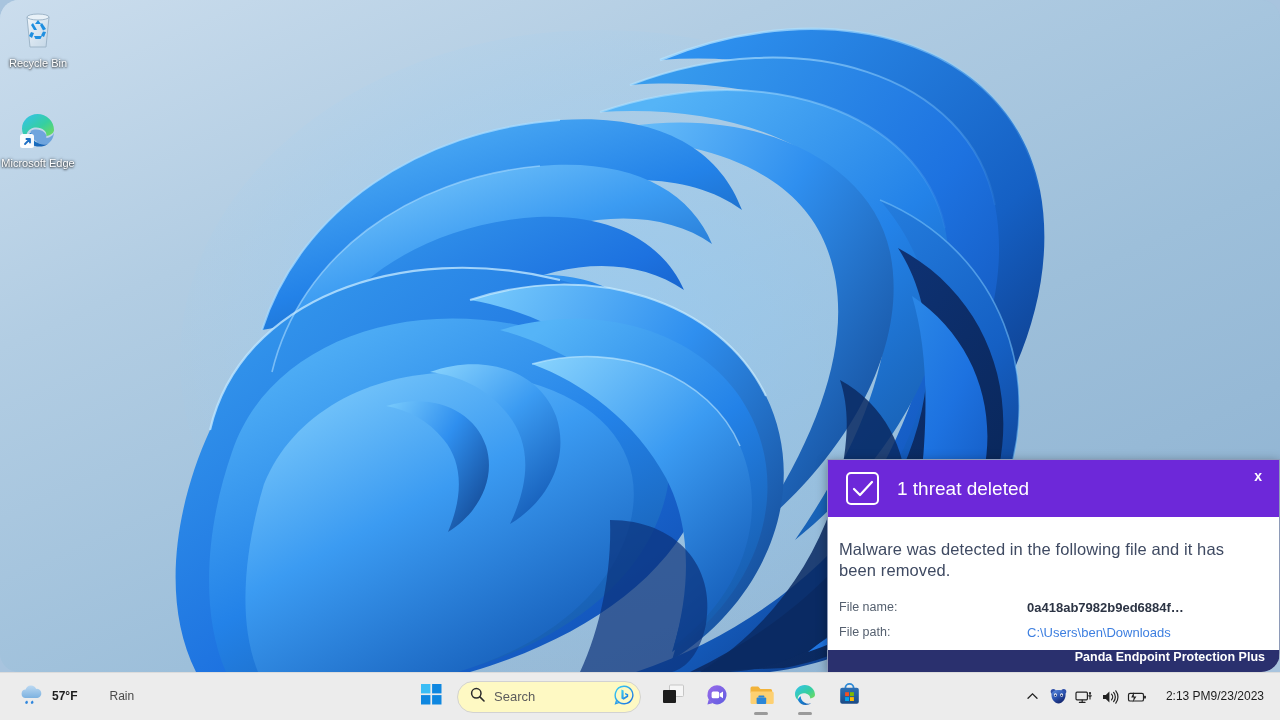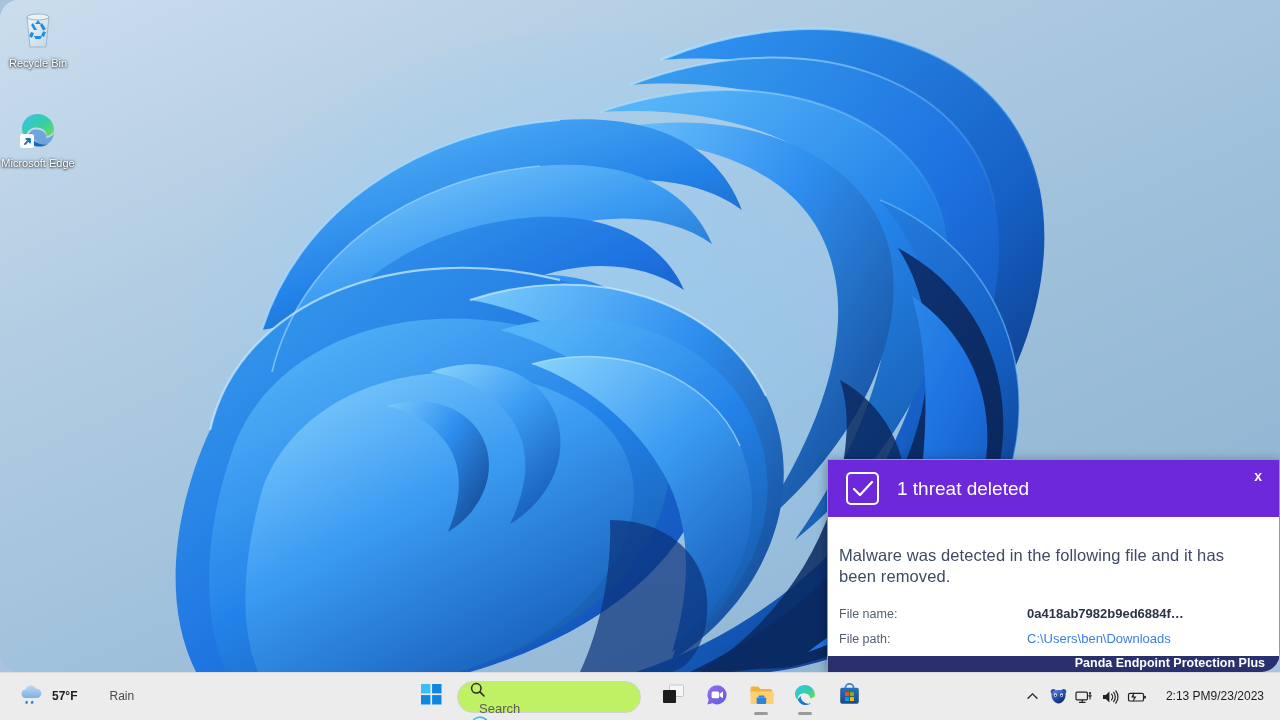--- a/index.html
+++ b/index.html
@@ -49,29 +49,29 @@
   #panda-header .title {
     color:#ffffff; font-size:19px; margin-left:18px; font-weight:400;
     white-space:nowrap;
   }
   #panda-close {
     position:absolute; right:12px; top:7px;
     color:#ffffff; font-size:14px; font-weight:bold; cursor:pointer;
     padding:2px 5px; line-height:14px;
   }
   #panda-body {
-    flex:1 1 auto; padding:28px 20px 0 11px; background:#fff;
+    flex:1 1 auto; padding:22px 20px 0 11px; background:#fff;
     display:flex; flex-direction:column;
   }
   #panda-message {
     color:#3f4a62; font-size:16.5px; line-height:21px; letter-spacing:.1px;
     max-width:430px;
   }
   #panda-details { margin-top:19px; }
-  .detail-row { display:flex; align-items:center; margin-bottom:10px; }
+  .detail-row { display:flex; align-items:flex-start; margin-bottom:10px; }
   .detail-label { color:#55606f; font-size:12.5px; width:188px; flex:0 0 188px; }
   .detail-value-file { color:#2c3444; font-size:13px; font-weight:bold; }
   .detail-value-path { color:#3d7fe0; font-size:13px; }
   #panda-footer {
     background:#2a306e; height:25px; flex:0 0 25px;
     display:flex; align-items:flex-start; justify-content:flex-end; padding-right:14px;
   }
   #panda-footer .brand { color:#fff; font-size:12.5px; font-weight:bold; }
 
   
@@ -96,23 +96,23 @@
   }
   .tb-btn {
     width:44px; height:40px; display:flex; align-items:center; justify-content:center;
     border-radius:5px; cursor:pointer; position:relative;
   }
   .tb-btn .runind {
     position:absolute; bottom:2px; left:50%; transform:translateX(-50%);
     width:14px; height:3px; border-radius:2px; background:#9a9a9a;
   }
   #search-box {
-    width:184px; height:32px; background:#bef264; border:1px solid #d2d2d2;
-    border-radius:16px; display:flex; padding:0 6px 0 12px;
-    margin:0 10px 0 4px; cursor:text;flex-direction:column;
+    width:184px; height:32px; background:#fef9c3; border:1px solid #d2d2d2;
+    border-radius:16px; display:flex; align-items:center; padding:0 6px 0 12px;
+    margin:0 10px 0 4px; cursor:text;
   }
   #search-box .sph { flex:1; color:#5c5c5c; font-size:13px; margin-left:9px; }
 
   
   #tb-right {
     position:absolute; right:0; display:flex; align-items:center; height:48px; padding-right:8px;
   }
   .tray-btn {
     width:26px; height:34px; display:flex; align-items:center; justify-content:center;
     border-radius:4px; cursor:pointer;

